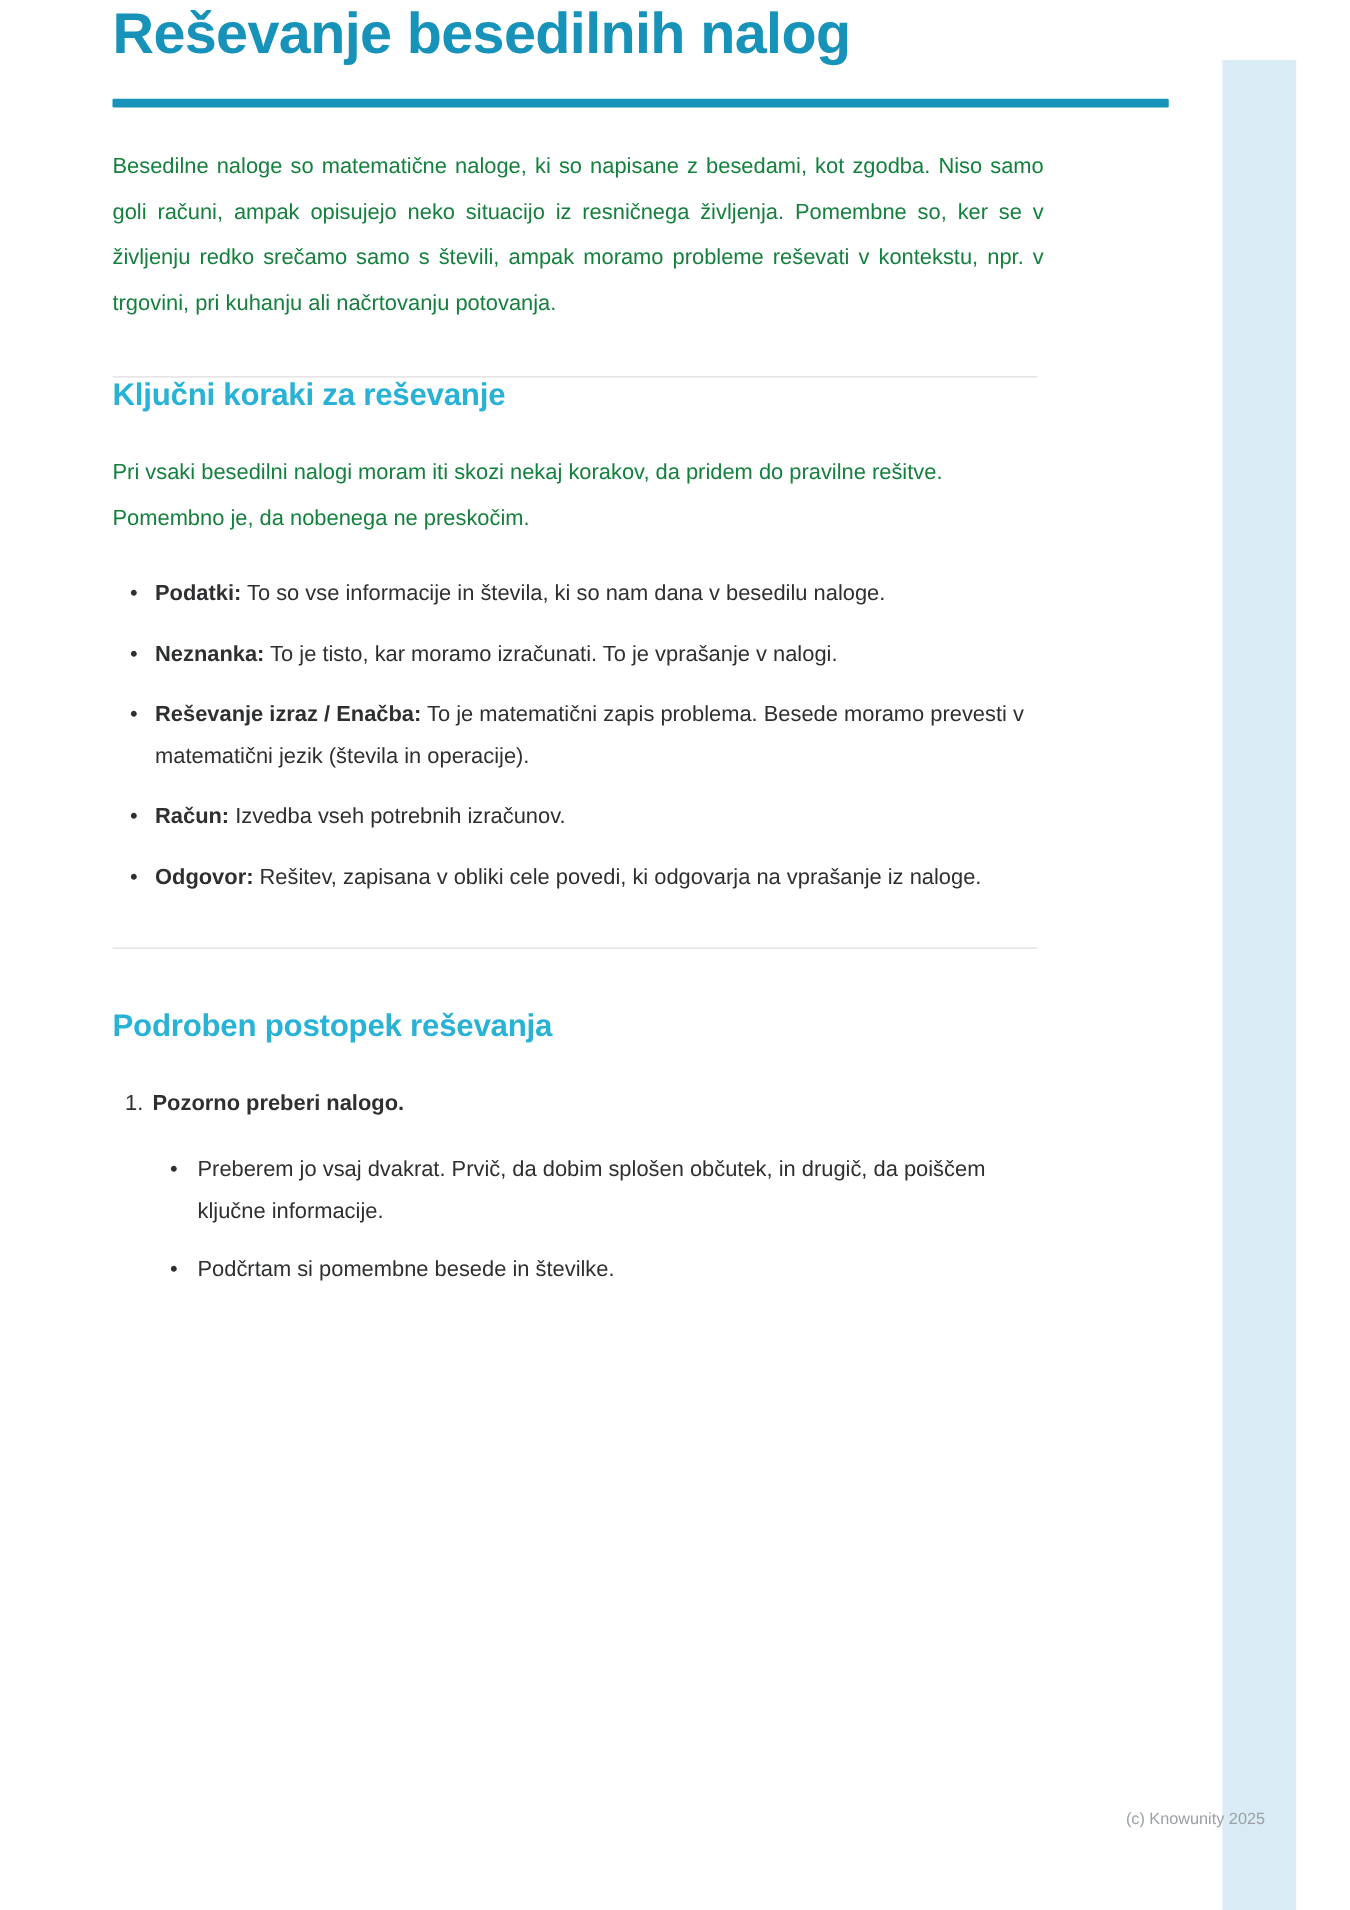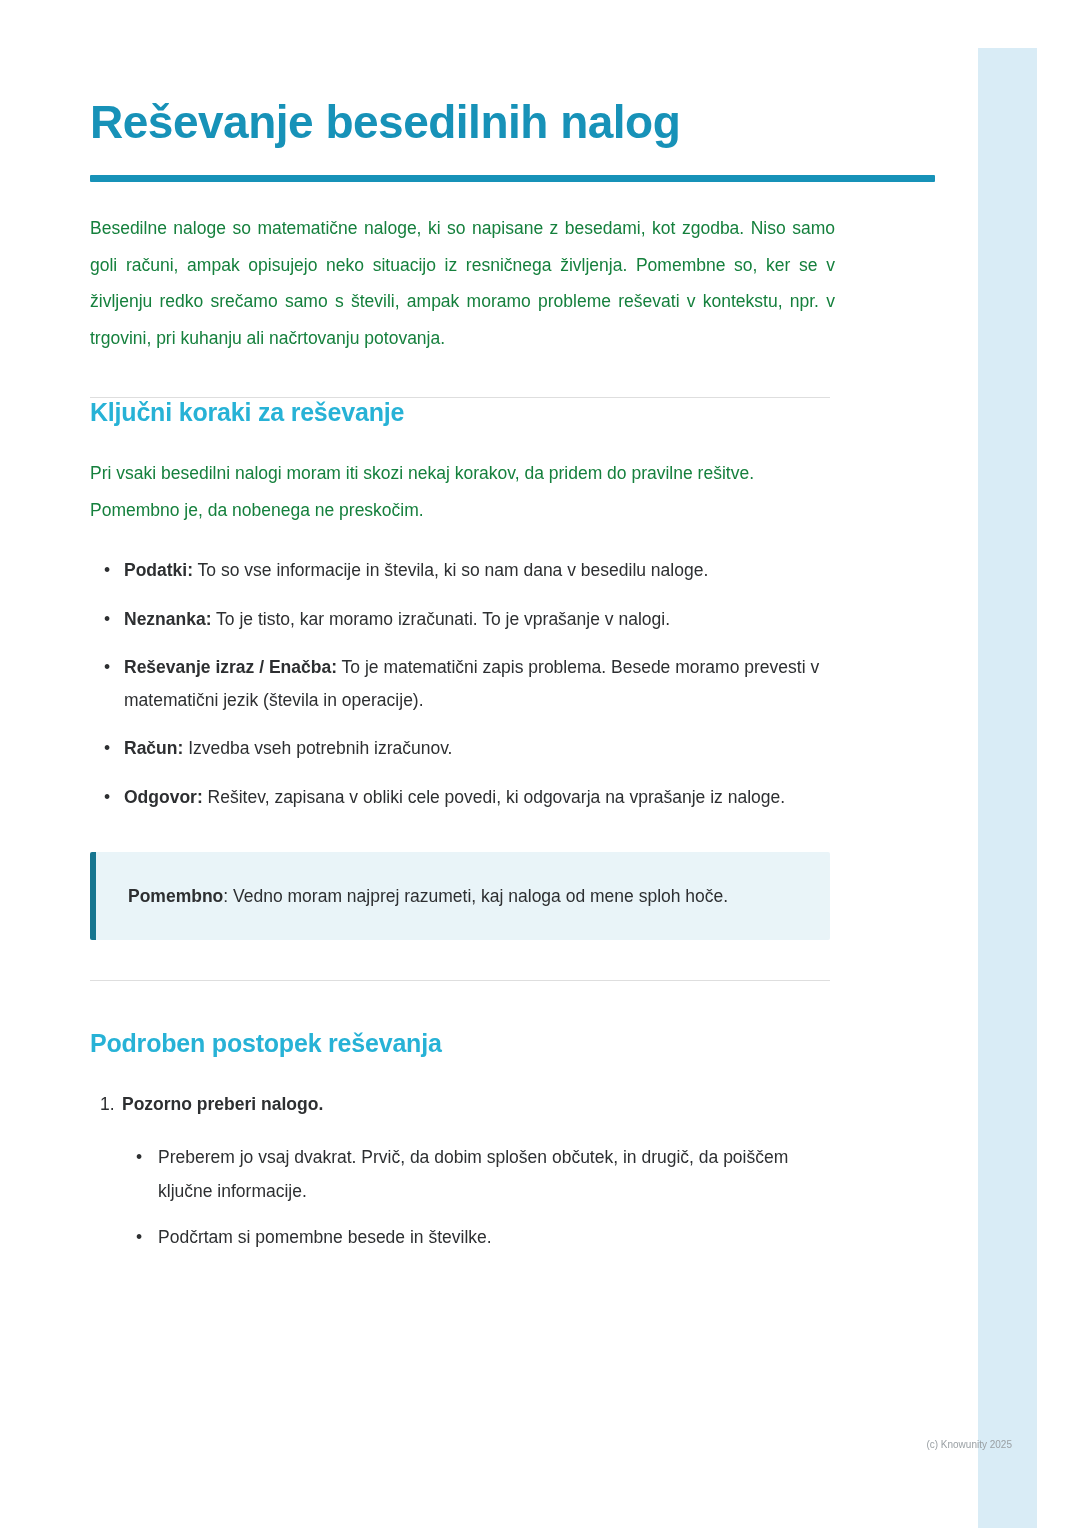--- a/index.html
+++ b/index.html
@@ -16,21 +16,20 @@
     top: 48px;
     right: 43px;
     width: 59px;
     height: 1480px;
     background: #d9ecf6;
   }
   .content {
     position: relative;
     margin-left: 90px;
     width: 745px;
-    padding-top: 96px;
     z-index: 1;
   }
   h1.page-title {
     font-size: 46px;
     font-weight: bold;
     color: #1792b8;
     letter-spacing: -0.5px;
     line-height: 1.15;
   }
   .title-rule {
@@ -106,22 +105,22 @@
   ul.sub-list > li {
     display: flex;
     margin-bottom: 13px;
     font-size: 17.5px;
     line-height: 1.9;
   }
   ul.sub-list .bullet-marker { margin-left: 46px; flex: 0 0 22px; }
   .page-footer {
     position: absolute;
     right: 68px;
-    bottom: 78px;
-    font-size: 10px;
+    bottom: 66px;
+    font-size: 13px;
     color: #9aa0a4;
     z-index: 2;
   }
 </style>
 </head>
 <body>
 
 <div class="side-stripe"></div>
 
 <div class="content">
@@ -155,23 +154,20 @@
       <li>
         <span class="bullet-marker">•</span>
         <span class="li-text"><strong>Račun:</strong><span> Izvedba vseh potrebnih izračunov.</span></span>
       </li>
       <li>
         <span class="bullet-marker">•</span>
         <span class="li-text"><strong>Odgovor:</strong><span> Rešitev, zapisana v obliki cele povedi, ki odgovarja na vprašanje iz naloge.</span></span>
       </li>
     </ul>
 
-    <div class="callout">
-      <strong>Pomembno</strong><span>: Vedno moram najprej razumeti, kaj naloga od mene sploh hoče.</span>
-    </div>
   </section>
 
   <div class="divider"></div>
 
   <section>
     <h2 class="section-heading h2-procedure">Podroben postopek reševanja</h2>
 
     <ol class="numbered-list">
       <li>
         <div class="num-row">

